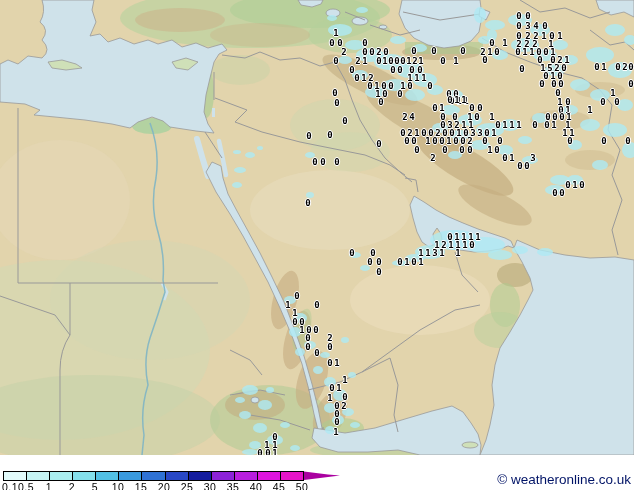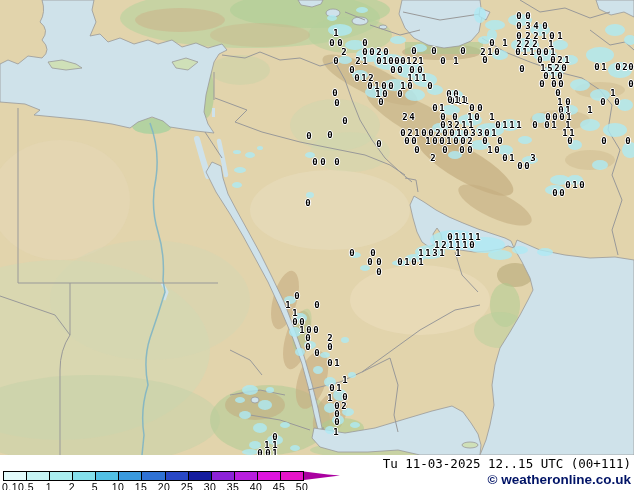--- a/index.html
+++ b/index.html
@@ -20,21 +20,21 @@
   .scale-bar{position:absolute;left:0;top:0;width:299px;height:8px;border:1px solid #000;display:flex;}
   .scale-bar .seg{flex:1;border-right:1px solid #000;}
   .scale-bar .seg:last-child{border-right:none;}
   .scale-arrow{position:absolute;left:301px;top:0;}
   .scale-labels{position:absolute;left:0;top:10px;width:340px;height:9px;}
   .scale-labels .sl{position:absolute;transform:translateX(-50%);font-size:10.5px;color:#000;
                     font-family:"Liberation Sans",sans-serif;letter-spacing:0.5px;}
   .datetime{position:absolute;right:3px;top:1px;font-family:"DejaVu Sans Mono",monospace;
             font-size:12.5px;color:#000;white-space:pre;}
   .copyright{position:absolute;right:3px;top:17px;font-family:"Liberation Sans",sans-serif;
-             font-size:13.5px;font-weight:700;color:#001366;}
+             font-size:13.5px;font-weight:400;color:#001366;}
 </style>
 </head>
 <body>
 
 <div class="stage">
   <div class="map-area">
     <svg width="634" height="455" viewBox="0 0 634 455">
 
       <rect x="0" y="0" width="634" height="455" fill="#e2d4ac"></rect>
 
@@ -523,16 +523,15 @@
           <span class="sl" style="left: 138px;">15</span>
           <span class="sl" style="left: 161px;">20</span>
           <span class="sl" style="left: 184px;">25</span>
           <span class="sl" style="left: 207px;">30</span>
           <span class="sl" style="left: 230px;">35</span>
           <span class="sl" style="left: 253px;">40</span>
           <span class="sl" style="left: 276px;">45</span>
           <span class="sl" style="left: 299px;">50</span>
         </div>
     </div>
-    <div class="datetime">Tu 11-03-2025 12..15 UTC (00+111)</div>
     <div class="copyright">© weatheronline.co.uk</div>
   </div>
 </div>
 
 </body></html>

